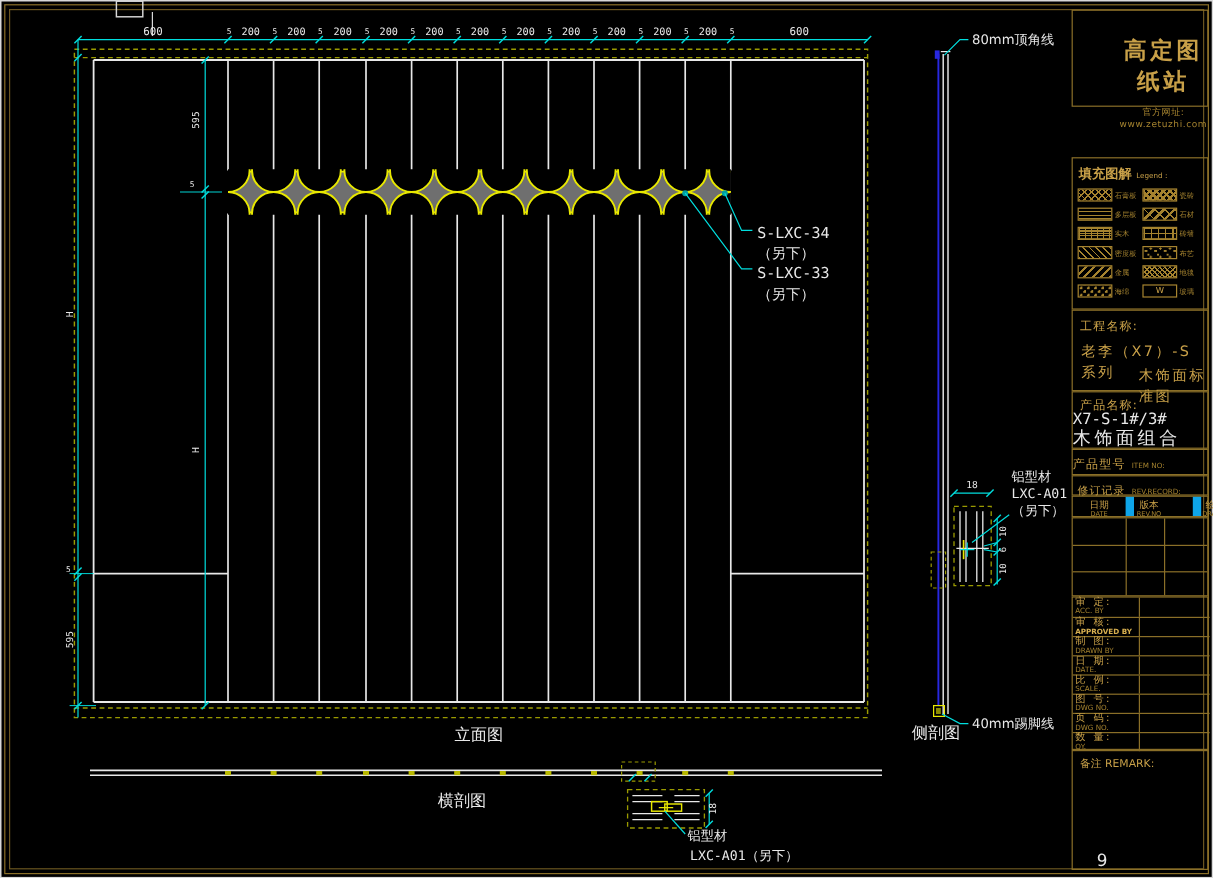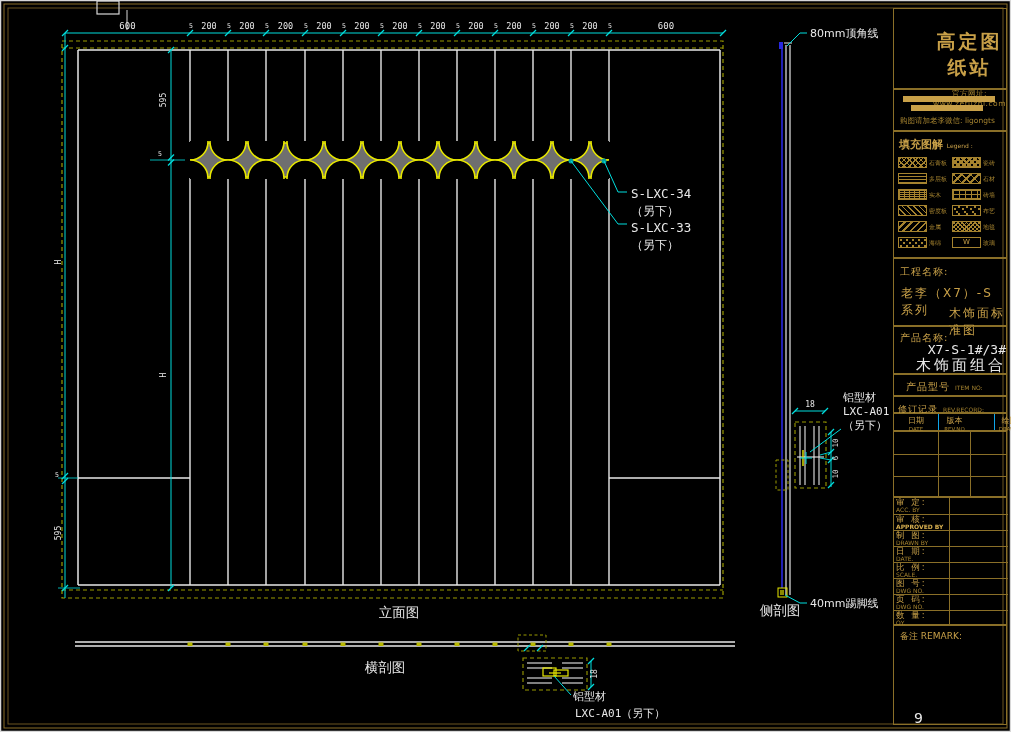--- a/index.html
+++ b/index.html
@@ -28,23 +28,23 @@
   .p4{background:repeating-linear-gradient(45deg,#a5832f 0 1px,transparent 1px 4px);}
   .p5{background:repeating-linear-gradient(-45deg,#a5832f 0 2px,transparent 2px 5px);}
   .p6{background:radial-gradient(circle 1.2px at 2px 2px,#a5832f 99%,transparent),radial-gradient(circle 1.2px at 5px 5px,#a5832f 99%,transparent);background-size:6px 6px;}
   .p7{background:repeating-linear-gradient(45deg,#a5832f 0 2px,transparent 2px 4px),repeating-linear-gradient(-45deg,#a5832f 0 2px,transparent 2px 4px);}
   .p8{background:repeating-linear-gradient(-45deg,#a5832f 0 2px,transparent 2px 6px),repeating-linear-gradient(45deg,#a5832f 0 1px,transparent 1px 6px);}
   .p9{background:repeating-linear-gradient(90deg,#a5832f 0 1px,transparent 1px 6px),repeating-linear-gradient(0deg,#a5832f 0 1px,transparent 1px 4px);}
   .p10{background:radial-gradient(circle 1px at 2px 3px,#a5832f 99%,transparent),radial-gradient(circle 1px at 6px 1px,#a5832f 99%,transparent),radial-gradient(circle 1px at 4px 6px,#a5832f 99%,transparent);background-size:8px 7px;}
   .p11{background:repeating-linear-gradient(45deg,#a5832f 0 1px,transparent 1px 3px),repeating-linear-gradient(-45deg,#a5832f 0 1px,transparent 1px 3px);}
   .cnlabel{position:absolute;font-size:10px;letter-spacing:1px;color:#c8a048;text-align:center;}
   .goldline1{position:absolute;left:7px;font-size:12px;letter-spacing:2px;color:#c8a048;}
-  .whiteline{position:absolute;width:100%;text-align:right;color:#e8e8e8;}
+  .whiteline{position:absolute;width:100%;text-align:left;color:#e8e8e8;}
   .rowen{font-size:6px;color:#a5832f;}
-  .revcell{position:absolute;top:0;height:100%;border-left:1px solid #0ea5e9;box-sizing:border-box;
+  .revcell{position:absolute;top:0;height:100%;border-left:7px solid #0ea5e9;box-sizing:border-box;
            text-align:center;color:#c8a048;}
   .revcell .cn{font-size:8px;display:block;margin-top:1px;}
   .revcell .en{font-size:5.5px;display:block;color:#a5832f;}
   .inforow{position:absolute;left:0;width:114px;height:16px;border-top:1px solid #8a6f28;box-sizing:border-box;}
   .inforow .lab{position:absolute;left:2px;top:0;width:52px;}
   .inforow .cn{display:block;font-size:8.5px;letter-spacing:2px;color:#c8a048;line-height:9px;}
   .inforow .en{display:block;font-size:6px;color:#a5832f;line-height:6px;}
   .inforow .val{position:absolute;left:55px;top:0;width:59px;height:100%;border-left:1px solid #8a6f28;box-sizing:border-box;}
   .remark-label{position:absolute;left:6px;top:4px;font-size:9px;color:#c8a048;}
   .pageno{position:absolute;left:20px;top:84px;font-size:14px;color:#e8e8e8;}
@@ -272,25 +272,20 @@
       <text x="575" y="717" font-size="11" fill="#e8e8e8" font-family="'DejaVu Sans Mono',monospace" text-anchor="start">LXC-A01（另下）</text>
     </svg>
 
   <div id="tblock">
 
     <div class="sec" style="top:0;height:81px;padding-left:39px;">
       <div class="brand">高定图纸站</div>
       <div class="website">官方网址: www.zetuzhi.com</div>
     </div>
 
-    <div class="sec" style="top:81px;height:42px;">
-      <div class="goldbar" style="left:9px;top:6px;width:92px;"></div>
-      <div class="goldbar" style="left:17px;top:15px;width:72px;"></div>
-      <div class="wechat">购图请加老李微信: ligongts</div>
-    </div>
 
     <div class="sec" style="top:123px;height:127px;">
       <div class="legend-title">
         <span>填充图解</span>
         <span class="en">Legend :</span>
       </div>
       <div class="lgrow" style="top:25px;">
         <div class="sw c1 p1"></div>
           <div class="lgl c1">石膏板</div>
         <div class="sw c2 p7"></div>
@@ -334,21 +329,21 @@
       <div class="goldline1" style="top:46px;margin-left:48px;">木饰面标准图</div>
     </div>
 
     <div class="sec" style="top:318px;height:48px;">
       <div class="cnlabel" style="left:6px;top:4px;">产品名称:</div>
       <div class="whiteline" style="top:15px;font-size:13px;font-family:'DejaVu Sans Mono',monospace;">X7-S-1#/3#</div>
       <div class="whiteline" style="top:29px;font-size:15px;letter-spacing:3px;">木饰面组合</div>
     </div>
 
     <div class="sec" style="top:366px;height:22px;">
-      <span class="cnlabel" style="position:static;margin-left:12px;line-height:20px;">产品型号</span>
+      <span class="cnlabel" style="position:static;margin-left:0;line-height:20px;">产品型号</span>
       <span class="rowen">ITEM NO:</span>
     </div>
 
     <div class="sec" style="top:388px;height:17px;">
       <span class="cnlabel" style="position:static;margin-left:4px;line-height:15px;font-size:9px;margin-top:20px;">修订记录</span>
       <span class="rowen">REV.RECORD:</span>
     </div>
 
     <div class="sec" style="top:405px;height:18px;">
       <div class="revcell" style="left:0;width:44px;border-left:none;">

